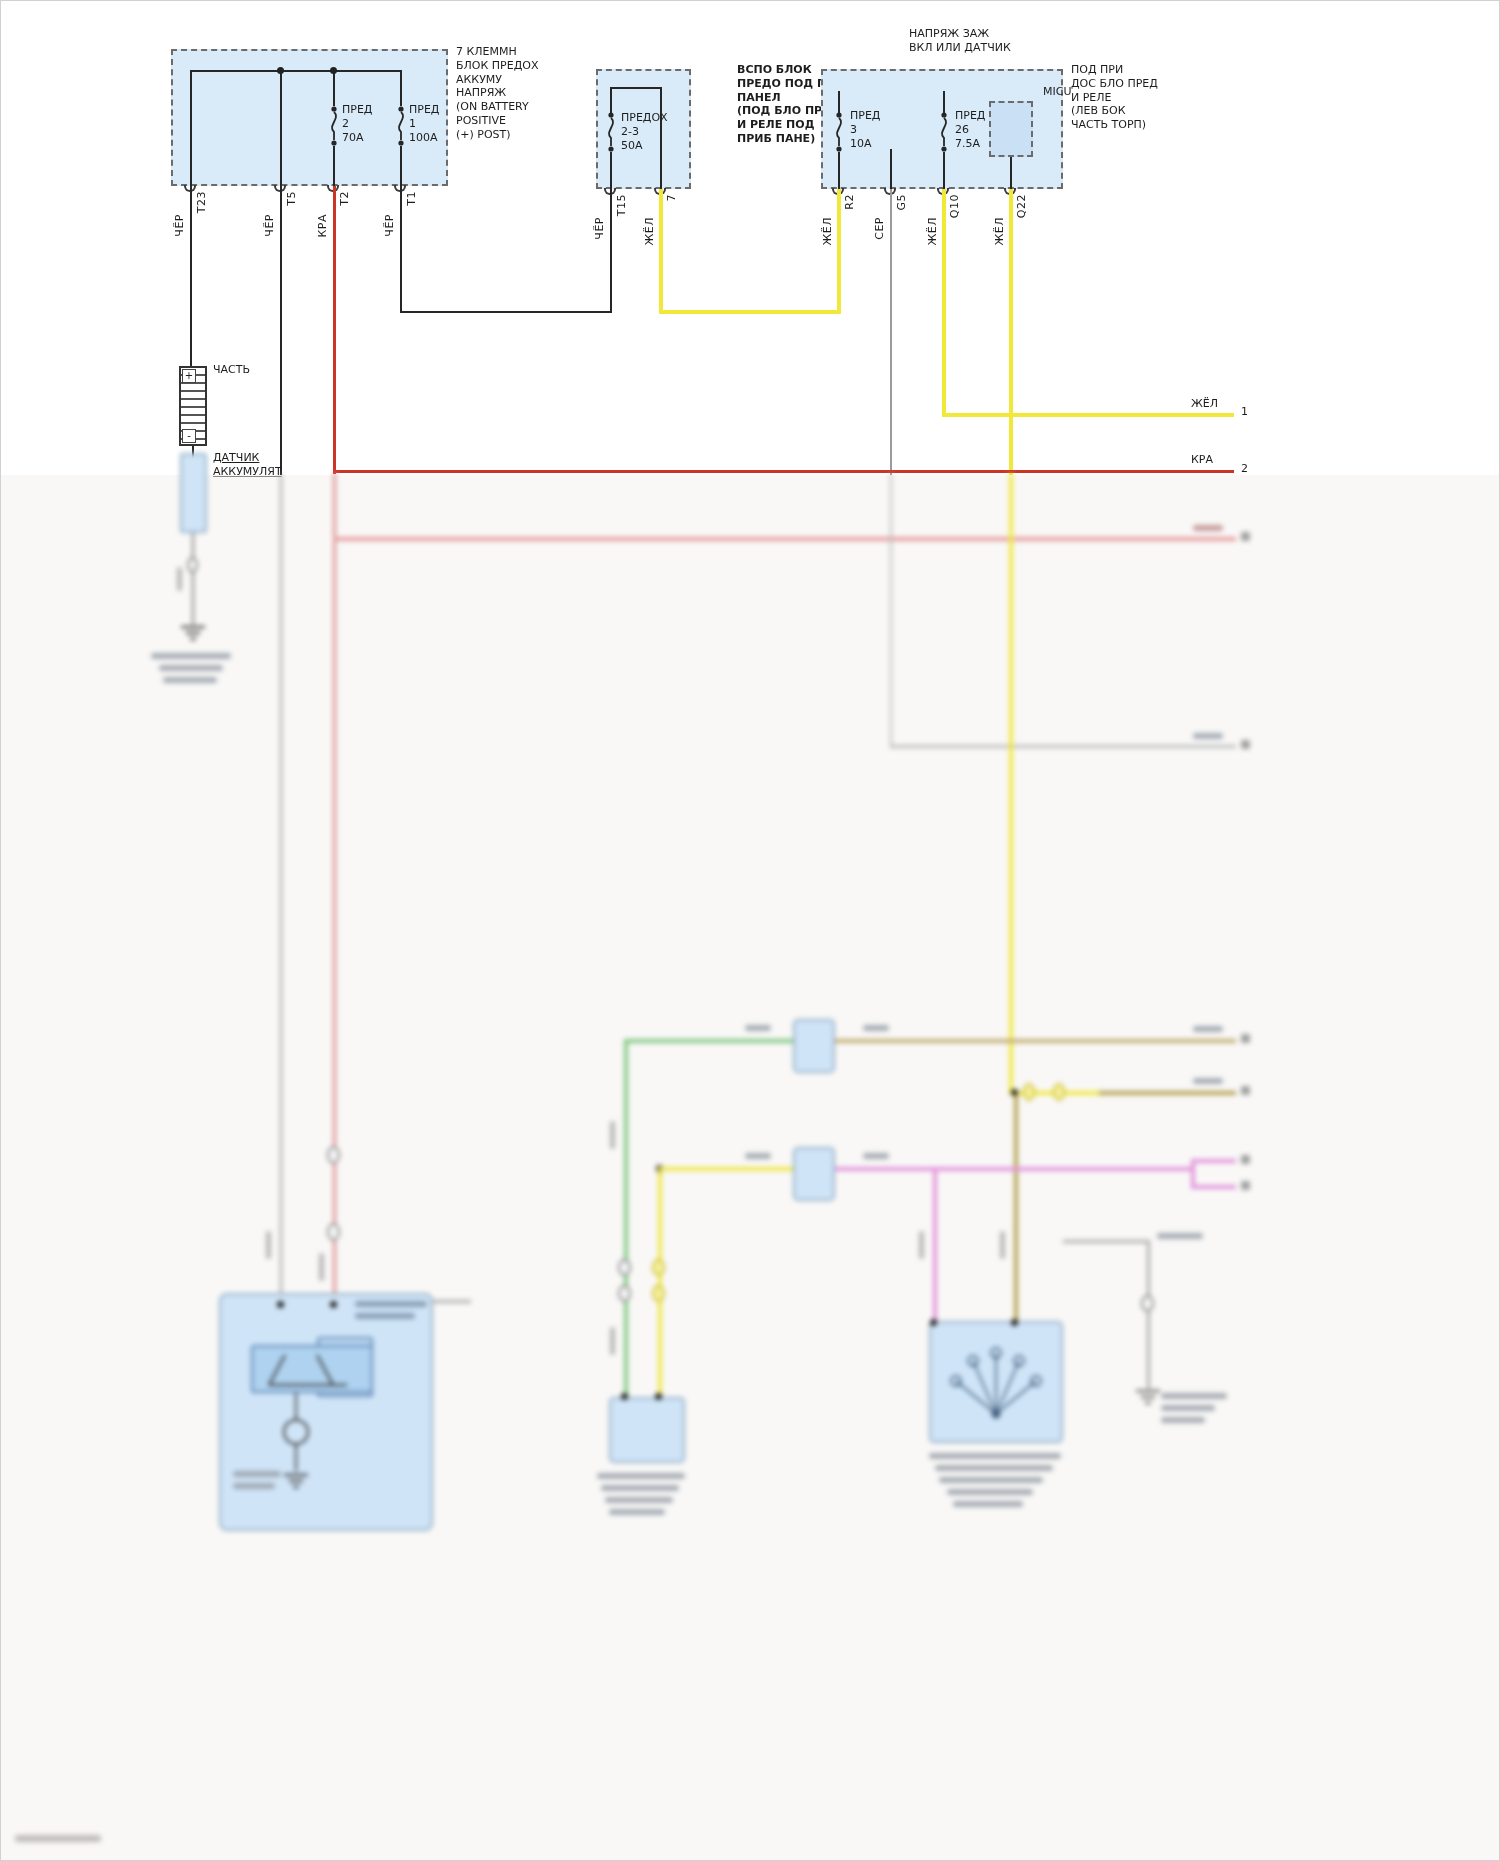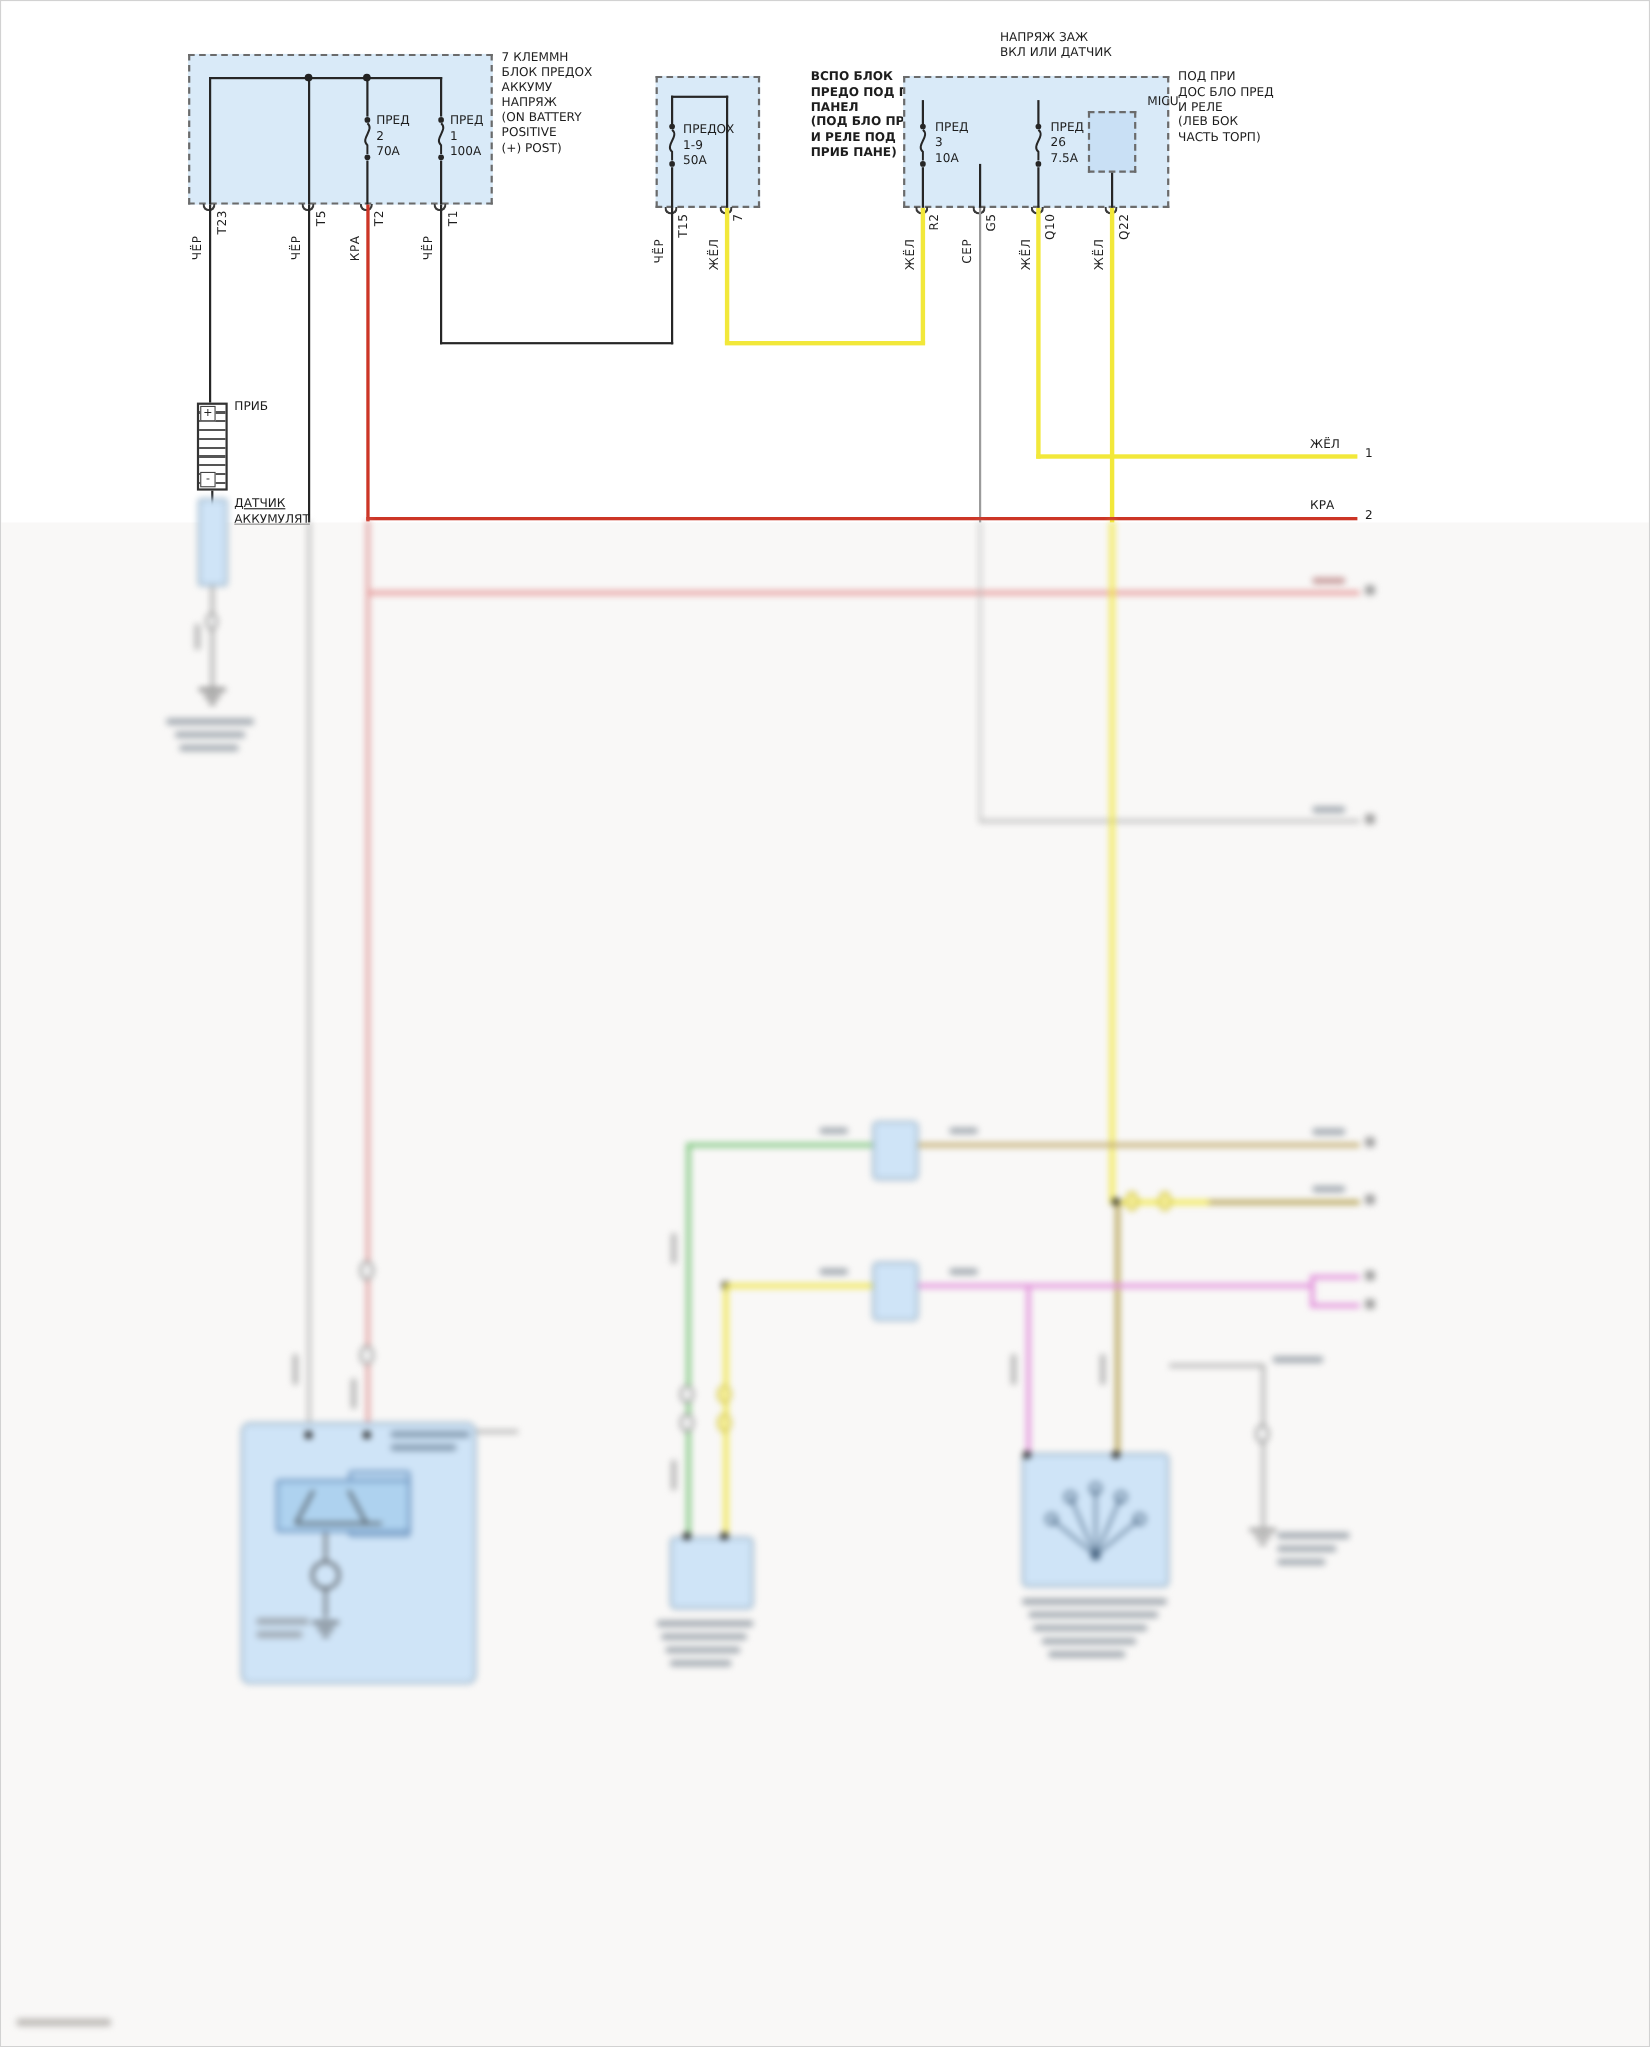--- a/index.html
+++ b/index.html
@@ -86,21 +86,21 @@
   <div class="h" style="left:609px;top:86px;width:52px;"></div>
   <div class="v" style="left:609px;top:86px;height:26px;"></div>
   <div class="v" style="left:609px;top:151px;height:37px;"></div>
   <div class="v" style="left:659px;top:86px;height:102px;"></div>
   <svg class="fuse" style="left:603px;top:110px;" width="14" height="42" viewBox="0 0 14 42">
       <circle cx="7" cy="4" r="2.6" fill="#262626"></circle>
       <circle cx="7" cy="38" r="2.6" fill="#262626"></circle>
       <path d="M7 7 C 14 13, 0 21, 7 27 L 7 35" stroke="#262626" stroke-width="1.8" fill="none"></path>
     </svg>
   <div class="lbl" style="left:620px;top:110px;">ПРЕДОХ
-1-9
+2-3
 50А</div>
   <div class="lbl" style="left:736px;top:62px;font-weight:bold;">ВСПО БЛОК
 ПРЕДО ПОД ПРИБО
 ПАНЕЛ
 (ПОД БЛО ПРЕД
 И РЕЛЕ ПОД
 ПРИБ ПАНЕ)</div>
   <div class="term" style="left:603px;top:187px;"></div>
   <div class="term" style="left:653px;top:187px;"></div>
   <div class="vlbl" style="left:614px;top:193px;">T15</div>
@@ -169,21 +169,21 @@
   <div class="h" style="left:332px;top:469px;width:901px;height:3px;background:#cc3526;"></div>
 
   <div class="lbl" style="left:1190px;top:396px;">ЖЁЛ</div>
   <div class="lbl" style="left:1240px;top:404px;">1</div>
   <div class="lbl" style="left:1190px;top:452px;">КРА</div>
   <div class="lbl" style="left:1240px;top:461px;">2</div>
 
   <div class="batt" style="left:178px;top:365px;width:28px;height:80px;"></div>
   <div class="pm" style="left:181px;top:368px;">+</div>
   <div class="pm" style="left:181px;top:428px;">-</div>
-  <div class="lbl" style="left:212px;top:362px;">ПРИБ</div>
+  <div class="lbl" style="left:212px;top:362px;">ЧАСТЬ</div>
   <div class="v" style="left:191px;top:445px;height:28px;"></div>
   <div class="lbl" style="left:212px;top:450px;text-decoration:underline;">ДАТЧИК
 АККУМУЛЯТ</div>
 
   <div class="tint"></div>
 
   <div class="blurzone">
 
     <div class="bbox" style="left:179px;top:452px;width:27px;height:80px;border-radius:3px;"></div>
     <div class="v" style="left:191px;top:532px;height:92px;background:#7e7e7e;"></div>

